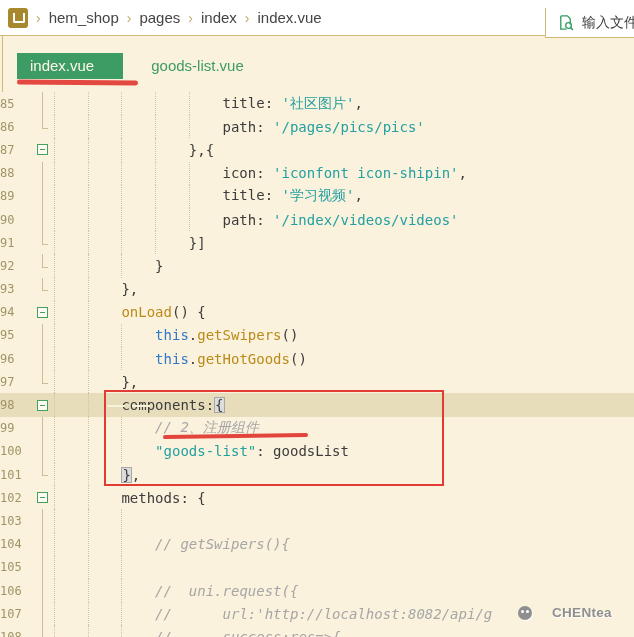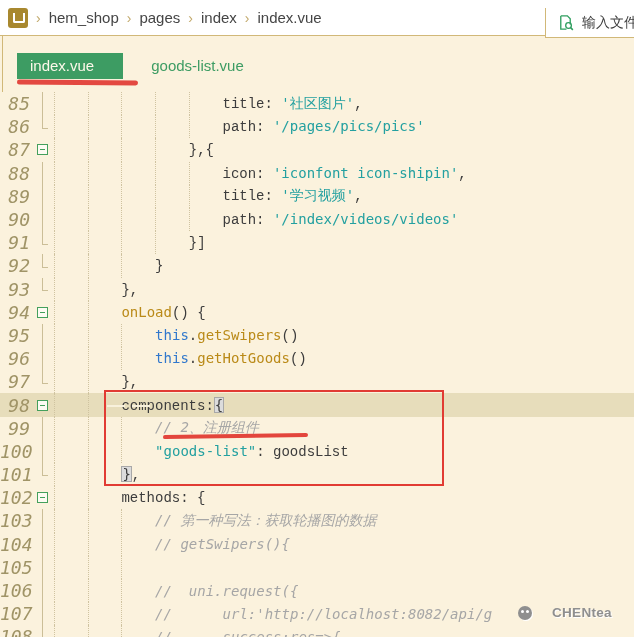--- a/index.html
+++ b/index.html
@@ -33,31 +33,31 @@
     padding:0 29px 0 13px;white-space:nowrap;cursor:pointer;}
   .tab.active{background:var(--green);color:#FDF8EA;}
   .tab + .tab{margin-left:15px;}
   
   .pane-border{position:absolute;left:2px;top:36px;width:1px;height:601px;background:var(--tan);}
   
   .editor{position:absolute;left:0;top:92px;width:634px;height:545px;background:var(--bg);
     font-family:"DejaVu Sans Mono","Liberation Mono",monospace;overflow:hidden;}
   .row{display:flex;height:23.2px;align-items:center;position:relative;}
   .row.current{background:var(--curline);}
-  .gut-num{width:34px;padding-right:4px;text-align:right;font-size:18px;color:var(--lnum);flex:0 0 auto;font-style:italic;}
+  .gut-num{width:34px;padding-right:4px;font-size:12px;color:var(--lnum);flex:0 0 auto;}
   .gut-fold{width:16px;height:100%;position:relative;flex:0 0 auto;display:flex;align-items:center;justify-content:center;}
   .fold-open{width:11px;height:11px;background:#FDFBF3;border:1px solid var(--fold);position:relative;cursor:pointer;}
   .fold-open::after{content:"";position:absolute;left:2px;top:4px;width:5px;height:1px;background:var(--fold);}
   .fold-line{position:absolute;left:50%;top:0;bottom:0;width:1px;background:#CBBE97;}
   .fold-end{position:absolute;left:50%;top:0;height:58%;width:1px;background:#CBBE97;}
   .fold-end::after{content:"";position:absolute;left:0;bottom:0;width:6px;height:1px;background:#CBBE97;}
   .content{position:relative;flex:1;height:100%;display:flex;align-items:center;overflow:hidden;padding-left:4px;}
   .guide{position:absolute;top:0;bottom:0;width:0;border-left:1px dotted var(--guide);}
   .code-text{white-space:pre;font-size:14px;color:var(--code);}
-  .tk-d{color:var(--code);font-family:Liberation Mono, monospace;}
+  .tk-d{color:var(--code);}
   .tk-s{color:var(--str);}
   .tk-f{color:var(--func);}
   .tk-k{color:var(--kw);}
   .tk-c{color:var(--cmt);font-style:italic;}
   .tk-b{color:var(--code);background:var(--brk);box-shadow:inset 0 0 0 1px #A8A8A8;padding:0 1px;}
   .cur-dashes{position:absolute;left:57px;top:50%;width:46px;height:2px;
     background:repeating-linear-gradient(90deg,#F8F1DC 0 18px,transparent 18px 25px);}
   
   .anno{position:absolute;z-index:9;pointer-events:none;}
   .anno-tab-underline{left:17px;top:80px;width:121px;height:5px;background:var(--red);
@@ -332,21 +332,20 @@
     </div>
     <div class="row">
       <span class="gut-num">103</span>
       <span class="gut-fold">
         <span class="fold-line"></span>
       </span>
       <div class="content">
         <span class="guide" style="left: 4px;"></span>
         <span class="guide" style="left: 37.7px;"></span>
         <span class="guide" style="left: 71.4px;"></span>
-        <span class="code-text" style="padding-left: 101.1px;"><span class="tk-c">// 第一种写法：获取轮播图的数据</span></span>
       </div>
     </div>
     <div class="row">
       <span class="gut-num">104</span>
       <span class="gut-fold">
         <span class="fold-line"></span>
       </span>
       <div class="content">
         <span class="guide" style="left: 4px;"></span>
         <span class="guide" style="left: 37.7px;"></span>

